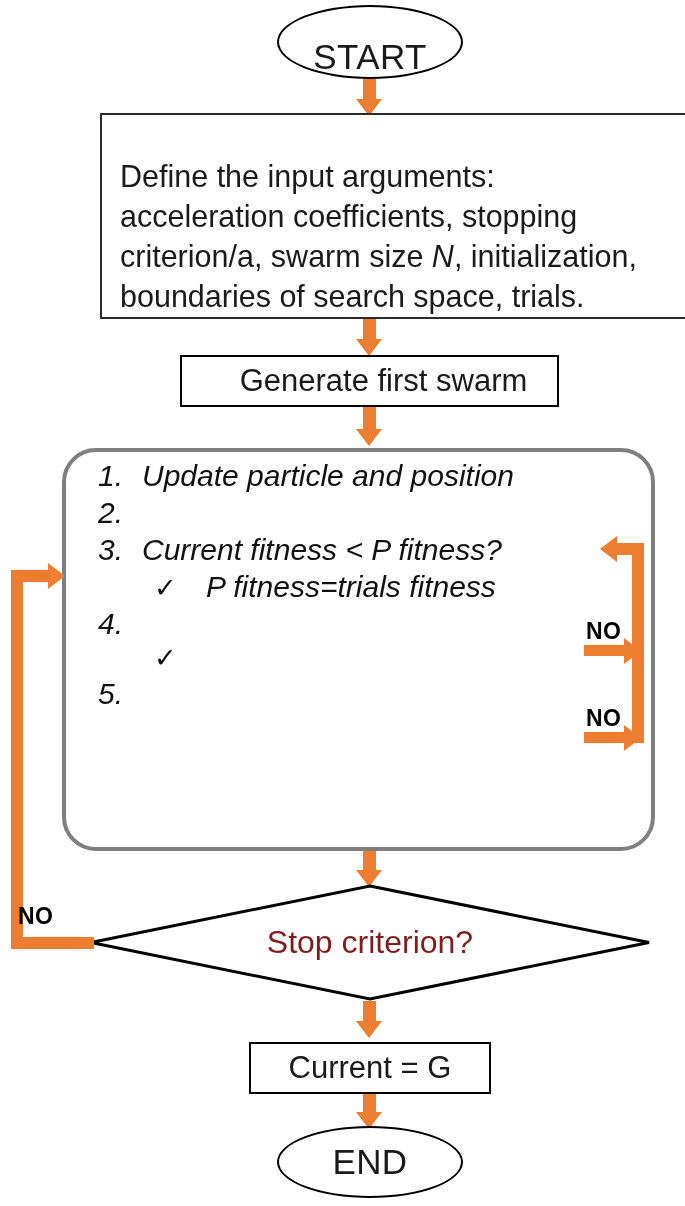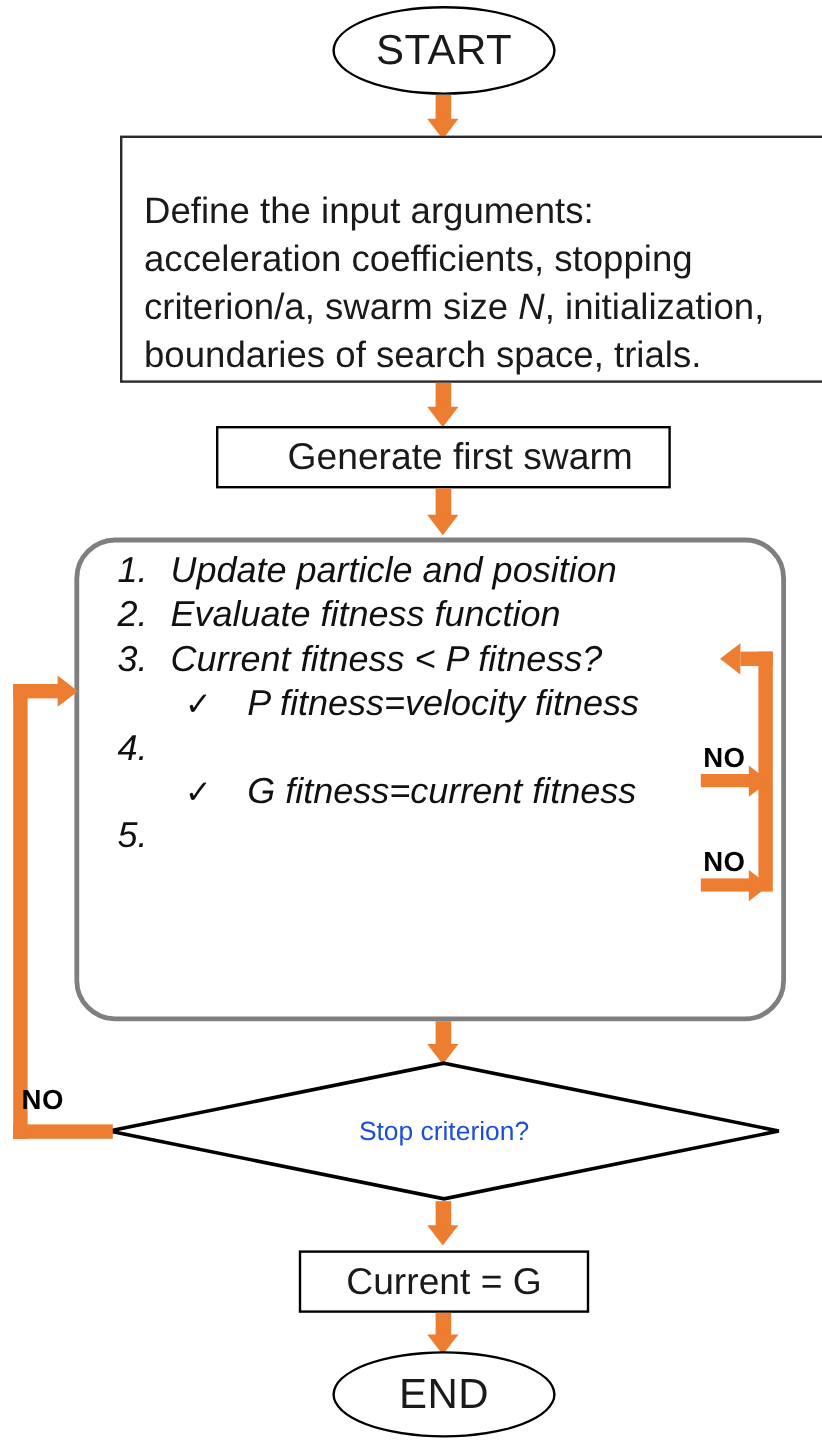--- a/index.html
+++ b/index.html
@@ -118,22 +118,22 @@
   #decision-shape {
     position: absolute;
     inset: 0;
   }
   #decision-label {
     position: absolute;
     inset: 0;
     display: flex;
     align-items: center;
     justify-content: center;
-    font-size: 22px;
-    color: #1d4ed8;
+    font-size: 32px;
+    color: #7f1d1d;
   }
 
   
   .conn {
     position: absolute;
     background: #ED7D31;
   }
   .arrowhead {
     position: absolute;
     width: 0;
@@ -161,21 +161,21 @@
     font-weight: bold;
     color: #000000;
     letter-spacing: 0.3px;
   }
 </style>
 </head>
 <body>
 
 <div id="canvas">
 
-  <div class="node terminator" id="start-node" style="left:277px; top:5px; width:186px; height:74px;">
+  <div class="node terminator" id="start-node" style="left:277px; top:5px; width:186px; height:74px;align-items:flex-end;">
     <span class="label">START</span>
   </div>
 
   <div class="conn" style="left:363px; top:79px; width:13px; height:24px;"></div>
   <div class="arrowhead arrow-down" style="left:356px; top:99px;"></div>
 
   <div class="node process" id="define-box" style="left:60px; top:113px; width:613px; height:206px;">
     <span class="label">Define the input arguments:<br>acceleration coefficients, stopping<br>criterion/a, swarm size <em>N</em>, initialization,<br>boundaries of search space, trials.</span>
   </div>
 
@@ -190,36 +190,34 @@
   <div class="arrowhead arrow-down" style="left:356px; top:429px;"></div>
 
   <div class="node" id="loop-box" style="left:62px; top:448px; width:593px; height:403px;">
     <ul class="loop-list">
       <li>
         <span class="num">1.</span>
         <span class="txt">Update particle and position</span>
       </li>
       <li>
         <span class="num">2.</span>
-        <span class="txt">Evaluate fitness function</span>
       </li>
       <li>
         <span class="num">3.</span>
         <span class="txt">Current fitness &lt; P fitness?</span>
       </li>
       <li class="sub">
         <span class="check">✓</span>
-        <span class="txt">P fitness=velocity fitness</span>
+        <span class="txt">P fitness=trials fitness</span>
       </li>
       <li>
         <span class="num">4.</span>
       </li>
       <li class="sub">
         <span class="check">✓</span>
-        <span class="txt">G fitness=current fitness</span>
       </li>
       <li>
         <span class="num">5.</span>
       </li>
     </ul>
   </div>
 
   <div class="conn" style="left:632px; top:543px; width:12px; height:200px;"></div>
 
   <div class="conn" style="left:617px; top:543px; width:27px; height:12px;"></div>

